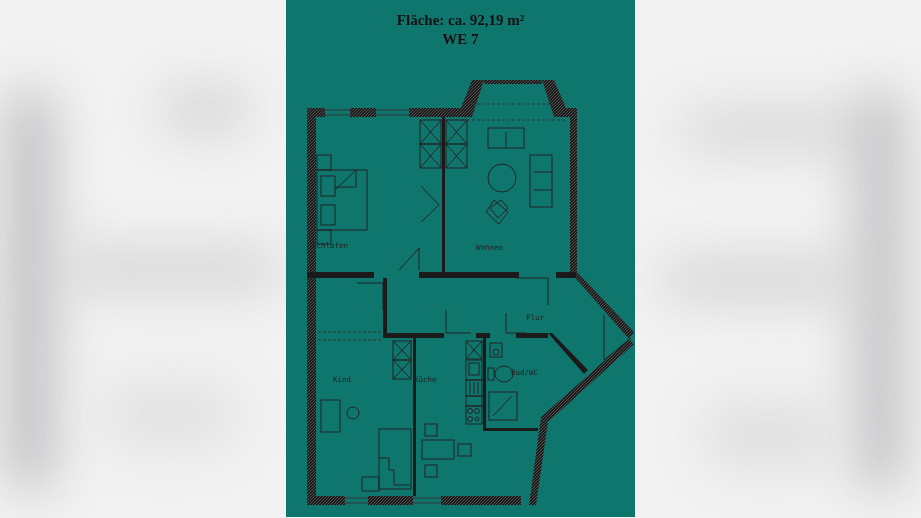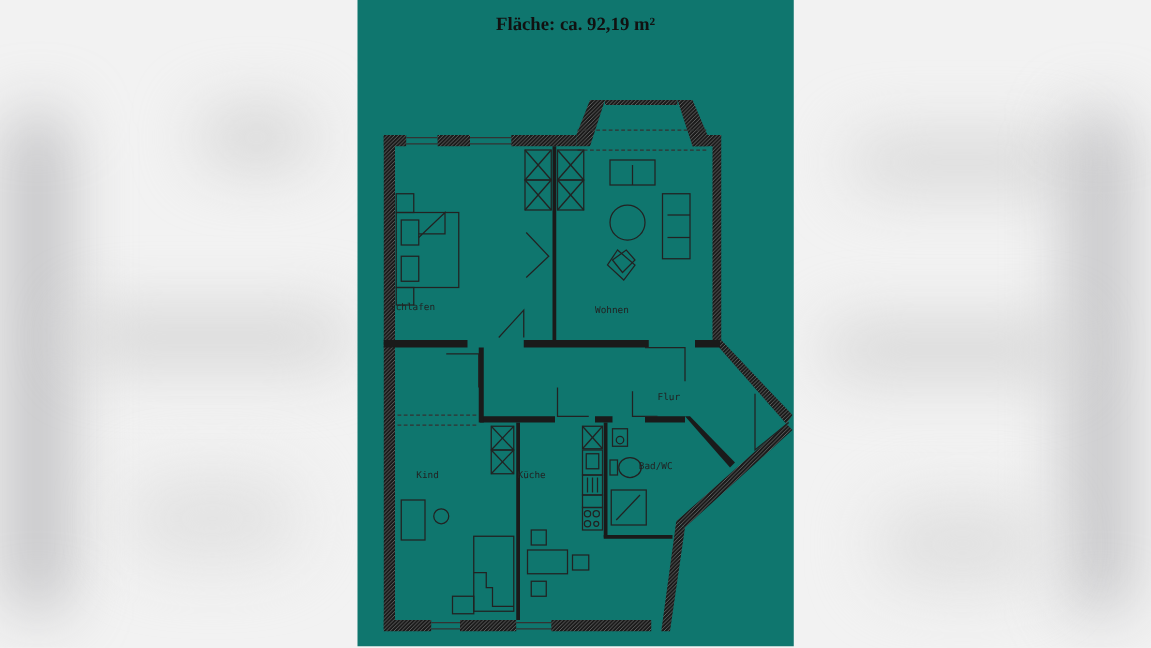--- a/index.html
+++ b/index.html
@@ -22,20 +22,21 @@
   <div class="blob" style="left:60px;top:250px;width:220px;height:40px;background:#d3d3d3;"></div>
   <div class="blob" style="left:100px;top:380px;width:140px;height:70px;background:#e2e2e2;"></div>
   <div class="blob" style="left:680px;top:110px;width:180px;height:40px;background:#d6d6d6;"></div>
   <div class="blob" style="left:860px;top:90px;width:40px;height:400px;background:#b8b8bb;"></div>
   <div class="blob" style="left:660px;top:260px;width:200px;height:40px;background:#d3d3d3;"></div>
   <div class="blob" style="left:700px;top:400px;width:140px;height:70px;background:#e0e0e0;"></div>
 </div>
 
 <div class="sheet">
   <div class="title t1">Fläche: ca. 92,19 m²</div>
+  <div class="title t2">WE 7</div>
 
   <svg width="349" height="518" viewBox="0 0 349 518">
     <defs>
       <pattern id="hatch" width="3" height="3" patternUnits="userSpaceOnUse">
         <rect width="3" height="3" fill="#1a1a1a"></rect>
         <path d="M0,3 L3,0" stroke="#777" stroke-width="0.6"></path>
       </pattern>
     </defs>
 
     <g fill="url(#hatch)">

